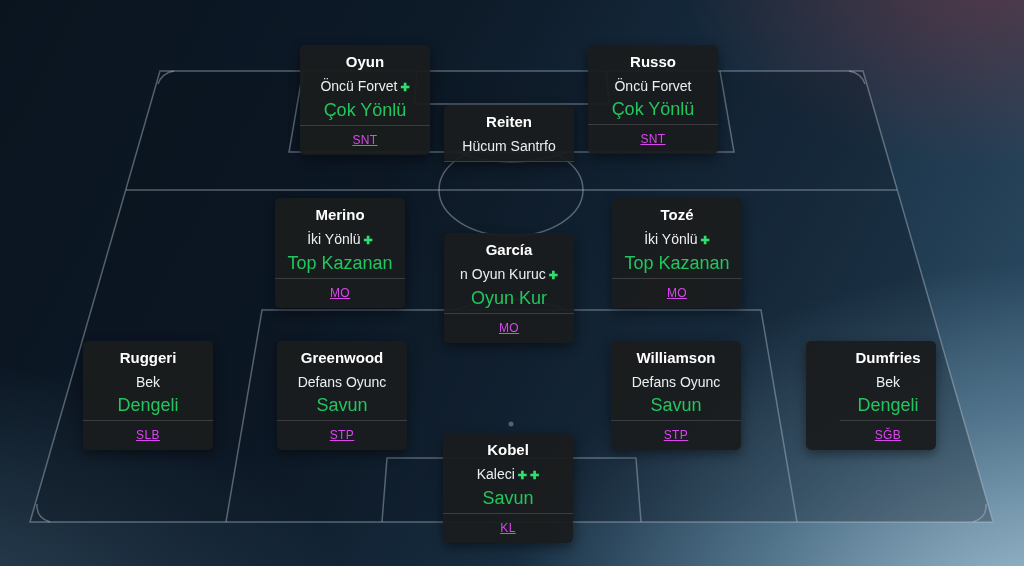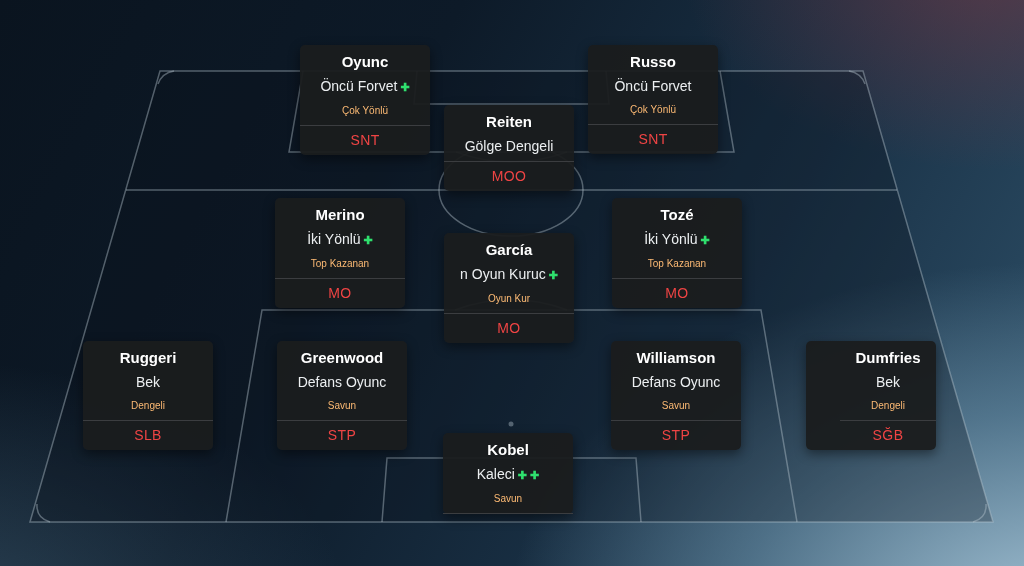--- a/index.html
+++ b/index.html
@@ -48,36 +48,37 @@
     margin-bottom: 3px;
     white-space: nowrap;
   }
   .card .role {
     font-size: 14px;
     line-height: 23px;
     color: #eceff1;
     white-space: nowrap;
   }
   .card .duty {
-    font-size: 10px;
+    font-size: 18px;
     line-height: 23px;
-    color: #fdba74;
+    color: #22c55e;
     white-space: nowrap;
   }
   .card .divider {
     height: 1px;
     background: #3b3d40;
     margin: 3px -10px 0;
   }
   .card .pos {
-    font-size: 14px;
+    font-size: 12px;
     line-height: 29px;
     letter-spacing: 0.4px;
-    color: #ef4444;
+    color: #d946ef;
     white-space: nowrap;
+    text-decoration: underline;
   }
   .plus {
     color: var(--plus-green);
     font-size: 11px;
     margin-left: 3px;
     font-weight: bold;
   }
 </style>
 </head>
 <body style="--plus-green: #2fe06e; --card-bg: rgba(26,28,30,0.95);">
@@ -105,38 +106,37 @@
     <path d="M 50,522 Q 36,518 37,504"></path>
     <path d="M 973,522 Q 987,518 986,504"></path>
 
     <circle cx="511" cy="126" r="2" fill="#b9c7d1" fill-opacity="0.4" stroke="none"></circle>
     <circle cx="511" cy="424" r="2.5" fill="#b9c7d1" fill-opacity="0.4" stroke="none"></circle>
   </g>
 </svg>
 
 <div id="cards">
     <div class="card" style="left: 365px; top: 45px;">
-    <div class="name">Oyunc</div>
+    <div class="name">Oyun</div>
     <div class="role"><span>Öncü Forvet</span><span class="plus">✚</span></div>
     <div class="duty">Çok Yönlü</div>
     <div class="divider"></div>
     <div class="pos">SNT</div>
   </div>
     <div class="card" style="left: 653px; top: 45px;">
     <div class="name">Russo</div>
     <div class="role"><span>Öncü Forvet</span></div>
     <div class="duty">Çok Yönlü</div>
     <div class="divider"></div>
     <div class="pos">SNT</div>
   </div>
     <div class="card" style="left: 509px; top: 105px;">
     <div class="name">Reiten</div>
-    <div class="role"><span>Gölge Dengeli</span></div>
+    <div class="role"><span>Hücum Santrfo</span></div>
     <div class="divider"></div>
-    <div class="pos">MOO</div>
   </div>
     <div class="card" style="left: 340px; top: 198px;">
     <div class="name">Merino</div>
     <div class="role"><span>İki Yönlü</span><span class="plus">✚</span></div>
     <div class="duty">Top Kazanan</div>
     <div class="divider"></div>
     <div class="pos">MO</div>
   </div>
     <div class="card" style="left: 677px; top: 198px;">
     <div class="name">Tozé</div>
@@ -178,14 +178,15 @@
     <div class="role"><span>Bek</span></div>
     <div class="duty">Dengeli</div>
     <div class="divider"></div>
     <div class="pos">SĞB</div>
   </div>
     <div class="card" style="left: 508px; top: 433px;">
     <div class="name">Kobel</div>
     <div class="role"><span>Kaleci</span><span class="plus">✚</span><span class="plus">✚</span></div>
     <div class="duty">Savun</div>
     <div class="divider"></div>
+    <div class="pos">KL</div>
   </div>
   </div>
 
 </body></html>

